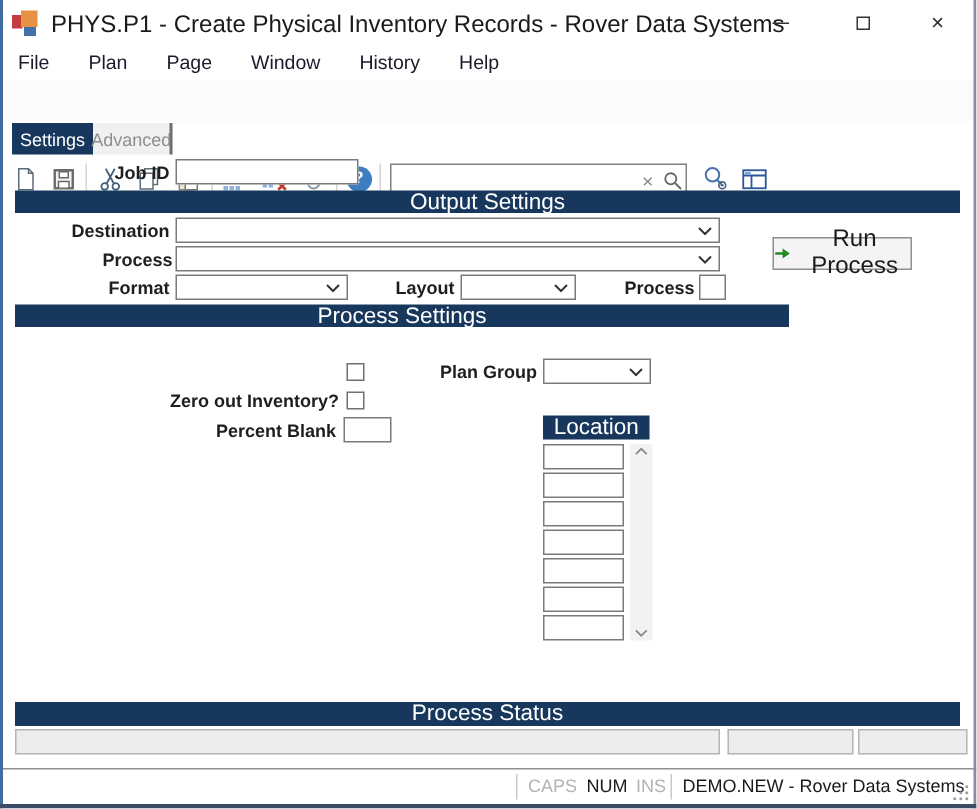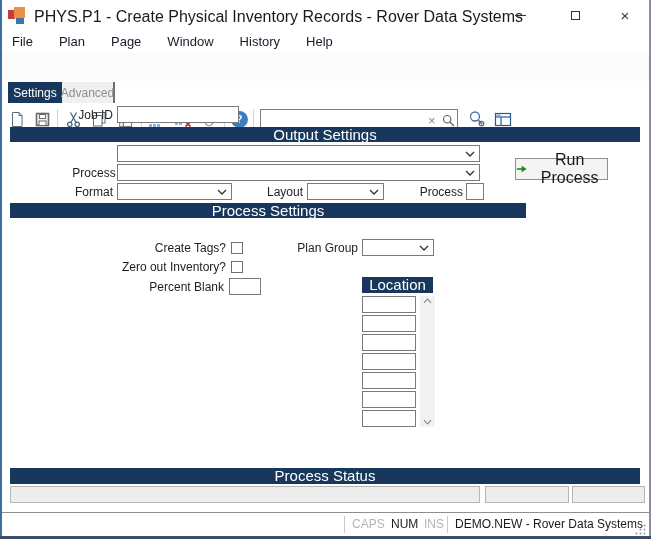--- a/index.html
+++ b/index.html
@@ -36,21 +36,21 @@
   .searchbox { left:260px; top:56px; width:198px; height:22px; border:1px solid #7f7f7f; background:#fff; display:flex; align-items:center; }
   .searchbox input { flex:1; border:none; outline:none; height:18px; font-size:12px; padding:0 4px; background:transparent; }
   .search-clear { color:#888; font-size:13px; padding:0 4px; }
 
   
   .tab { top:82px; height:21px; font-size:12px; display:flex; align-items:center; justify-content:center; }
   .tab-active { left:8px; width:54px; background:#17375C; color:#fff; }
   .tab-inactive { left:62px; width:53px; background:#f0f0f0; color:#8f8f8f; border-right:2px solid #6f6f6f; }
 
   
-  .lbl { font-size:12px; color:#1e1e1e; text-align:right; line-height:17px; white-space:nowrap; }
+  .lbl { font-size:12px; color:#1e1e1e; text-align:right; line-height:17px; white-space:nowrap;font-weight:bold; }
   .hdr { background:#17375C; color:#fff; font-size:15px; text-align:center; line-height:15px; height:15px; }
   .tinput { border:1px solid #7a7a7a; background:#fff; font-size:12px; padding:0 2px; height:17px; }
   .select { border:1px solid #7a7a7a; background:#fff; height:17px; display:flex; align-items:center; justify-content:space-between; padding:0 4px; }
   .select .val { font-size:12px; color:#1e1e1e; }
   .checkbox { width:12px; height:12px; border:1px solid #707070; background:#fff; }
 
   .run-btn { left:515px; top:158px; width:93px; height:22px; background:#f4f4f4; border:1px solid #8f8f8f; display:flex; align-items:center; justify-content:center; gap:5px; font-size:16px; color:#1a1a1a; font-family:"Liberation Sans",sans-serif; }
 
   
   .loc-list { left:362px; top:296px; display:flex; flex-direction:column; gap:2px; }
@@ -201,20 +201,21 @@
   </div>
 
   <div class="abs tab tab-active">Settings</div>
   <div class="abs tab tab-inactive">Advanced</div>
 
   <span class="abs lbl" style="left:0;width:113px;top:107px;">Job ID</span>
   <input class="abs tinput" style="left: 117px; top: 106px; width: 122px;" value="">
 
   <div class="abs hdr" style="left:10px;top:127px;width:630px;">Output Settings</div>
 
+  <span class="abs lbl" style="left:0;width:113px;top:146px;">Destination</span>
   <div class="abs select" style="left:117px;top:145px;width:363px;">
     <span class="val"></span>
     <svg width="10" height="6" viewBox="0 0 10 6">
         <polyline points="1,1 5,5 9,1" fill="none" stroke="#333" stroke-width="1.3"></polyline>
       </svg>
   </div>
 
   <span class="abs lbl" style="left:16px;width:113px;top:165px;padding-left:48px;">Process In</span>
   <div class="abs select" style="left:117px;top:164px;width:363px;">
     <span class="val"></span>
@@ -243,21 +244,20 @@
   <button class="abs run-btn">
     <svg width="14" height="10" viewBox="0 0 14 10">
         <line x1="1" y1="5" x2="8" y2="5" stroke="#1f8a1f" stroke-width="2"></line>
         <polygon points="7,1 13,5 7,9" fill="#1f8a1f"></polygon>
       </svg>
     <span>Run Process</span>
   </button>
 
   <div class="abs hdr" style="left:10px;top:203px;width:516px;">Process Settings</div>
 
-  <span class="abs lbl" style="left:0;width:226px;top:240px;">Create Tags?</span>
   <span class="abs checkbox" style="left:231px;top:242px;"></span>
 
   <span class="abs lbl" style="left:270px;width:88px;top:240px;">Plan Group</span>
   <div class="abs select" style="left:362px;top:239px;width:72px;">
     <span class="val"></span>
     <svg width="10" height="6" viewBox="0 0 10 6">
         <polyline points="1,1 5,5 9,1" fill="none" stroke="#333" stroke-width="1.3"></polyline>
       </svg>
   </div>
 

